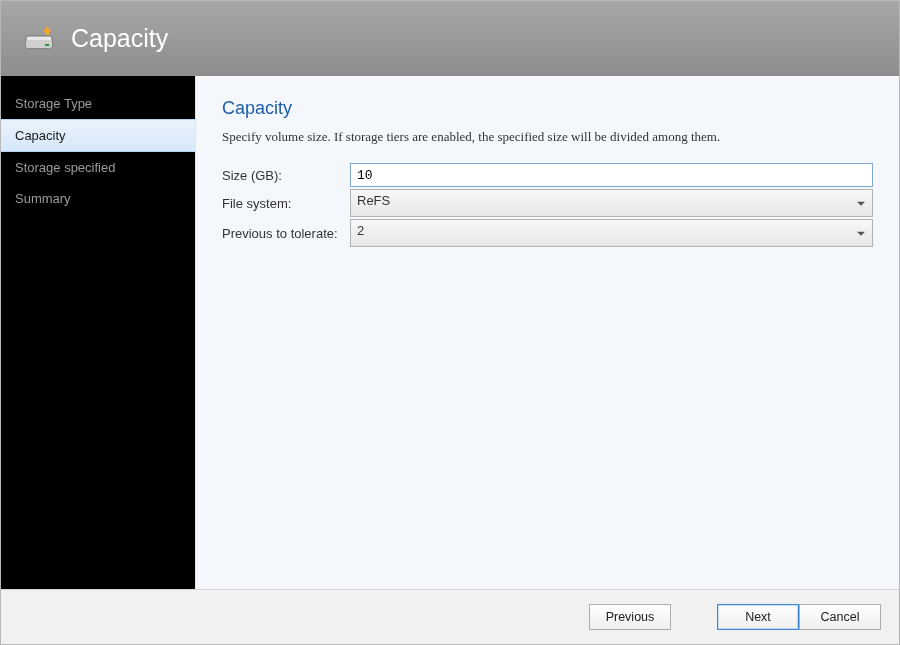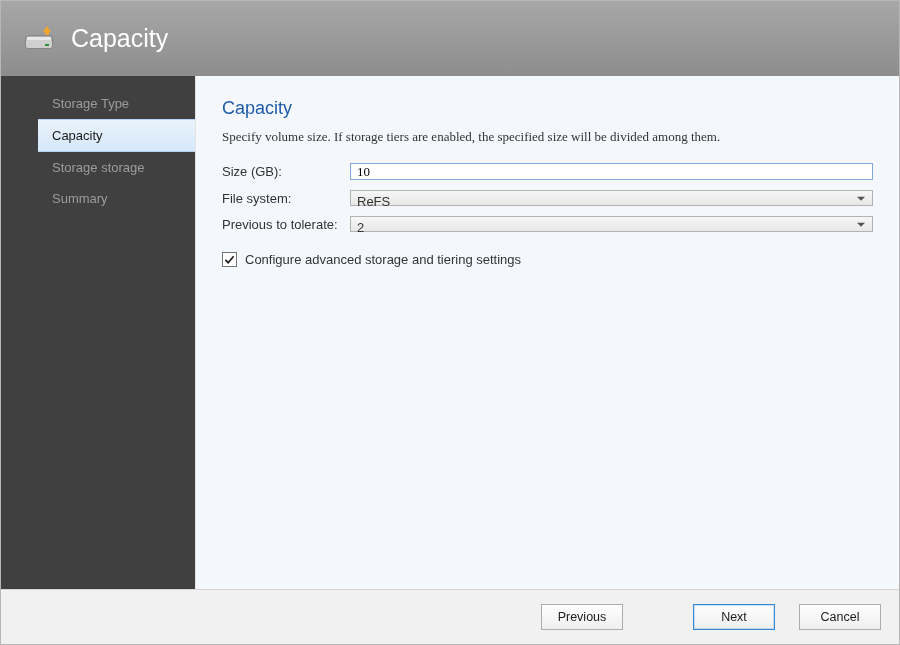--- a/index.html
+++ b/index.html
@@ -34,24 +34,23 @@
       font-size: 25px;
       font-weight: 300;
     }
     .body {
       flex: 1;
       display: flex;
       min-height: 0;
     }
     .sidebar {
       width: 195px;
-      background: #404040;
+      background: #000000;
       border-right: 1px solid #e3e3e3;
       padding-top: 12px;
-      padding-left: 37px;
     }
     .sidebar-item {
       padding: 8px 14px;
       color: #9b9b9b;
       cursor: pointer;
       font-size: 13px;
     }
     .sidebar-item.active {
       background: linear-gradient(to bottom, #e9f2fb 0%, #d6e8fa 100%);
       color: #1a1a1a;
@@ -73,45 +72,45 @@
     }
     .page-desc {
       color: #333333;
       font-size: 13px;
       margin-bottom: 18px;
       font-family: Liberation Serif, serif;
     }
     .form-row {
       display: flex;
       align-items: center;
-      margin-bottom: 10px;
+      margin-bottom: 2px;
     }
     .form-label {
       width: 128px;
       color: #333333;
       font-size: 13px;
     }
     .form-input {
       flex: 1;
       border: 1px solid #7fa8d6;
       padding: 3px 6px;
       font-size: 13px;
-      font-family: Liberation Serif, serif;
+      font-family: Liberation Mono, monospace;
       background: #ffffff;
-      height: 17px;
+      height: 24px;
       outline: none;
     }
     .form-select {
       flex: 1;
       border: 1px solid #b3b3b3;
       background: linear-gradient(to bottom, #f7f7f7 0%, #e7e7e7 100%);
       font-size: 13px;
       font-family: inherit;
       padding: 3px 22px 3px 6px;
-      height: 16px;
+      height: 28px;
       position: relative;
       color: #333;
       cursor: pointer;
     }
     .form-select::after {
       content: "";
       position: absolute;
       right: 7px;
       top: 50%;
       transform: translateY(-30%);
@@ -139,21 +138,21 @@
     }
     .checkbox-box svg { width: 11px; height: 11px; }
     .footer {
       height: 55px;
       background: #f1f1f1;
       border-top: 1px solid #d6d6d6;
       display: flex;
       align-items: center;
       justify-content: flex-end;
       padding-right: 18px;
-      gap: 24px;
+      gap: 0;
     }
     .btn {
       min-width: 82px;
       height: 26px;
       border: 1px solid #adadad;
       background: linear-gradient(to bottom, #fefefe 0%, #efefef 100%);
       font-size: 12.5px;
       font-family: inherit;
       color: #222;
       cursor: pointer;
@@ -182,21 +181,21 @@
 
 <div class="body">
   <div class="sidebar">
     <div class="sidebar-item">
       <span>Storage Type</span>
     </div>
     <div class="sidebar-item active">
       <span>Capacity</span>
     </div>
     <div class="sidebar-item">
-      <span>Storage storage</span>
+      <span>Storage specified</span>
     </div>
     <div class="sidebar-item">
       <span>Summary</span>
     </div>
   </div>
 
   <div class="main">
     <div class="page-heading">Capacity</div>
     <div class="page-desc">Specify volume size. If storage tiers are enabled, the specified size will be divided among them.</div>
 
@@ -212,28 +211,20 @@
       </div>
     </div>
 
     <div class="form-row">
       <div class="form-label">Previous to tolerate:</div>
       <div class="form-select">
         <span>2</span>
       </div>
     </div>
 
-    <div class="checkbox-row">
-      <span class="checkbox-box">
-        <svg viewBox="0 0 12 12">
-            <polyline points="1.5,6.5 4.5,9.5 10.5,2.5" fill="none" stroke="#1a1a1a" stroke-width="1.8"></polyline>
-          </svg>
-      </span>
-      <span>Configure advanced storage and tiering settings</span>
-    </div>
   </div>
 </div>
 
 <div class="footer">
   <button class="btn">Previous</button>
   <button class="btn primary">Next</button>
   <button class="btn">Cancel</button>
 </div>
 
 </body></html>

